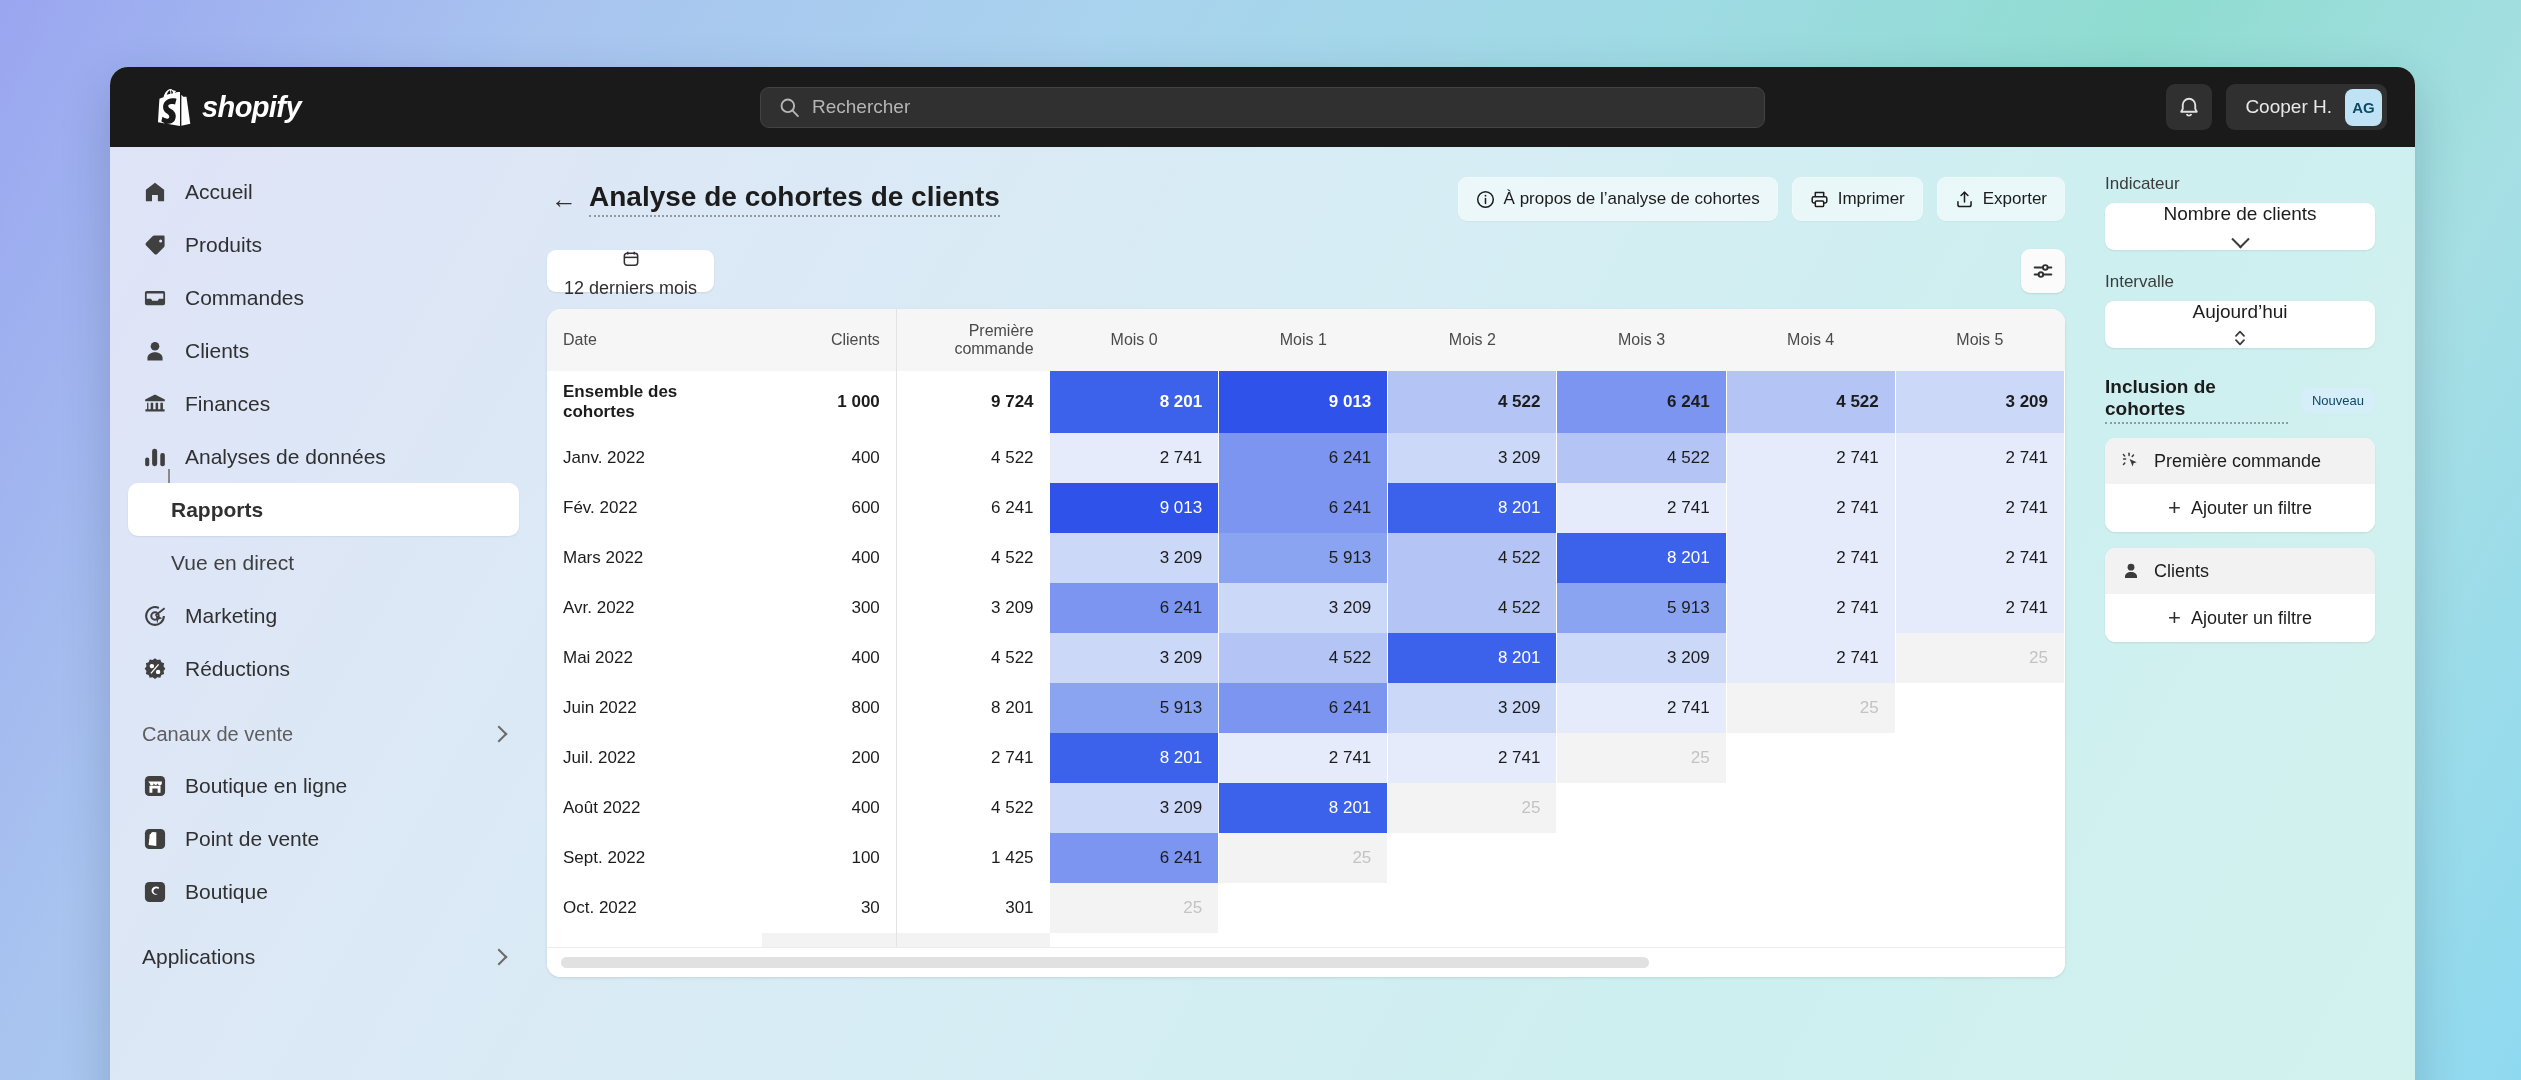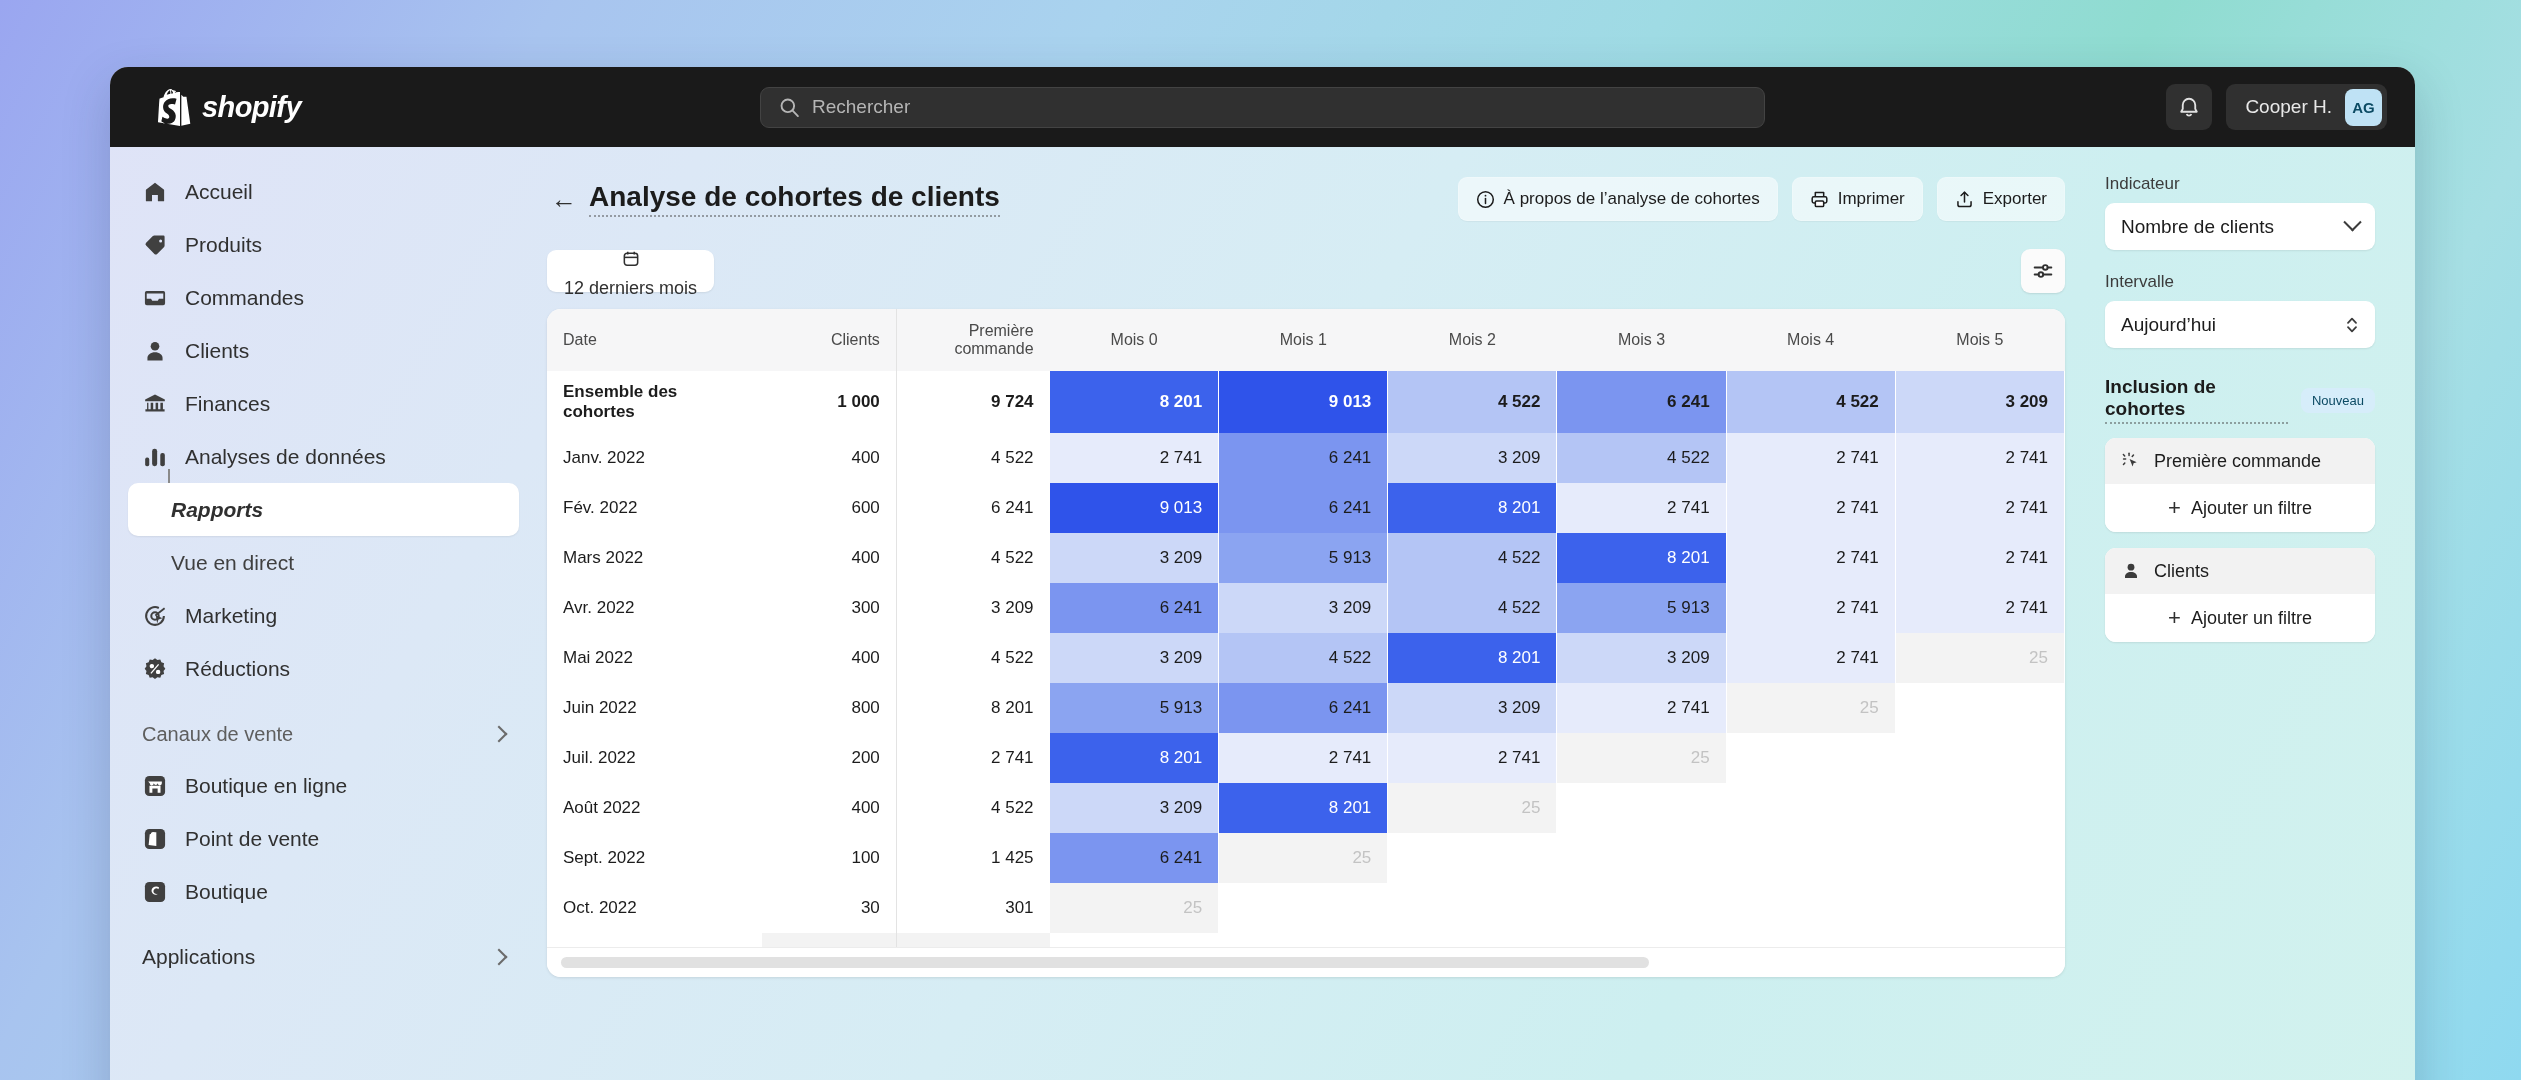--- a/index.html
+++ b/index.html
@@ -84,21 +84,21 @@
     color: #303030; font-size: 21px;
     position: relative;
   }
   .nav-item .ic { width: 26px; height: 26px; flex: 0 0 26px; display:flex; align-items:center; justify-content:center;}
   .nav-item.active {
     background: #fff;
     box-shadow: 0 1px 2px rgba(0,0,0,.07);
     font-weight: 600;
   }
   .nav-sub { padding-left: 43px; }
-  .nav-sub.active { padding-left: 43px; font-style: italic; }
+  .nav-sub.active { padding-left: 43px; }
   .subtree-arrow {
     position: absolute; left: 40px; top: -14px;
     width: 22px; height: 42px;
     border-left: 2px solid #8a8a8a;
     border-bottom: 2px solid #8a8a8a;
     border-bottom-left-radius: 7px;
     pointer-events: none;
   }
   .subtree-arrow:after {
     content: ""; position: absolute; right: -1px; bottom: -5px;
@@ -212,20 +212,21 @@
     padding: 27px 40px 0 10px;
   }
   .field-label { font-size: 17px; color: #3c3c3c; margin-bottom: 9px; }
   .select {
     height: 47px; background: #fff; border-radius: 9px;
     display: flex; align-items: center;
     padding: 0 16px;
     font-size: 19px; color: #1c1c1c;
     box-shadow: 0 1px 2px rgba(0,0,0,.08);
     margin-bottom: 22px;
+    flex-direction: column;
   }
   .select .val { flex: 1; }
   .chev-down { width: 13px; height: 13px; border-right: 2.4px solid #3c3c3c; border-bottom: 2.4px solid #3c3c3c; transform: rotate(45deg) translate(-3px,-3px); }
 
   .panel-head {
     display: flex; align-items: center; gap: 13px;
     margin: 28px 0 14px 0;
   }
   .panel-head .t {
     font-size: 19px; font-weight: 700; color: #1c1c1c;

